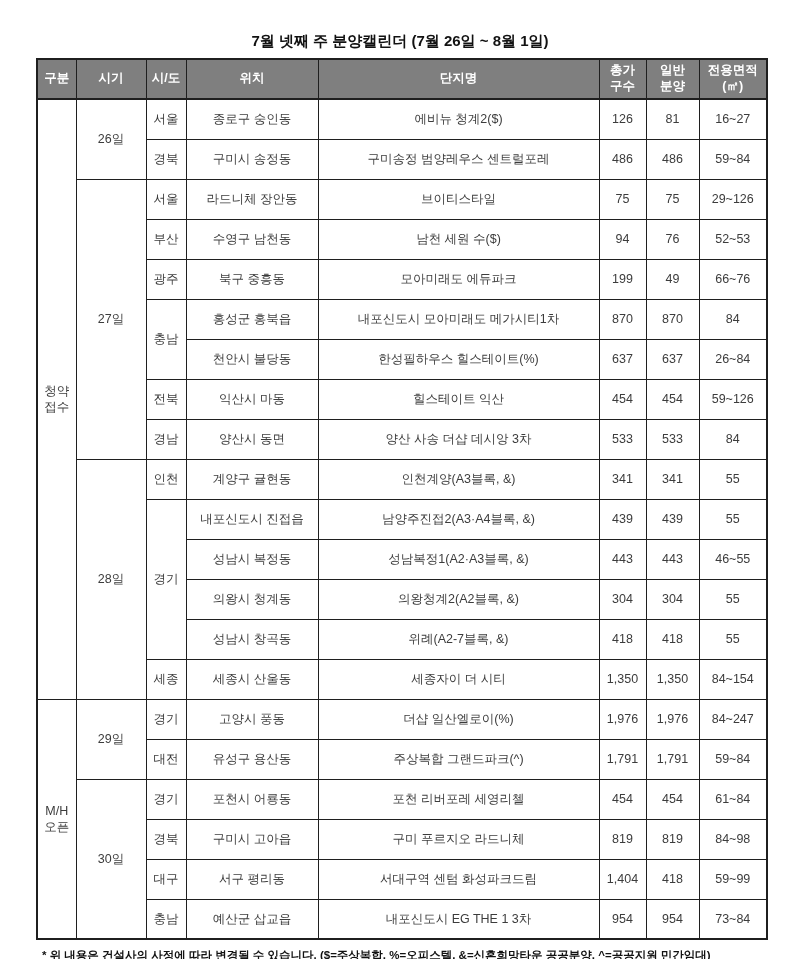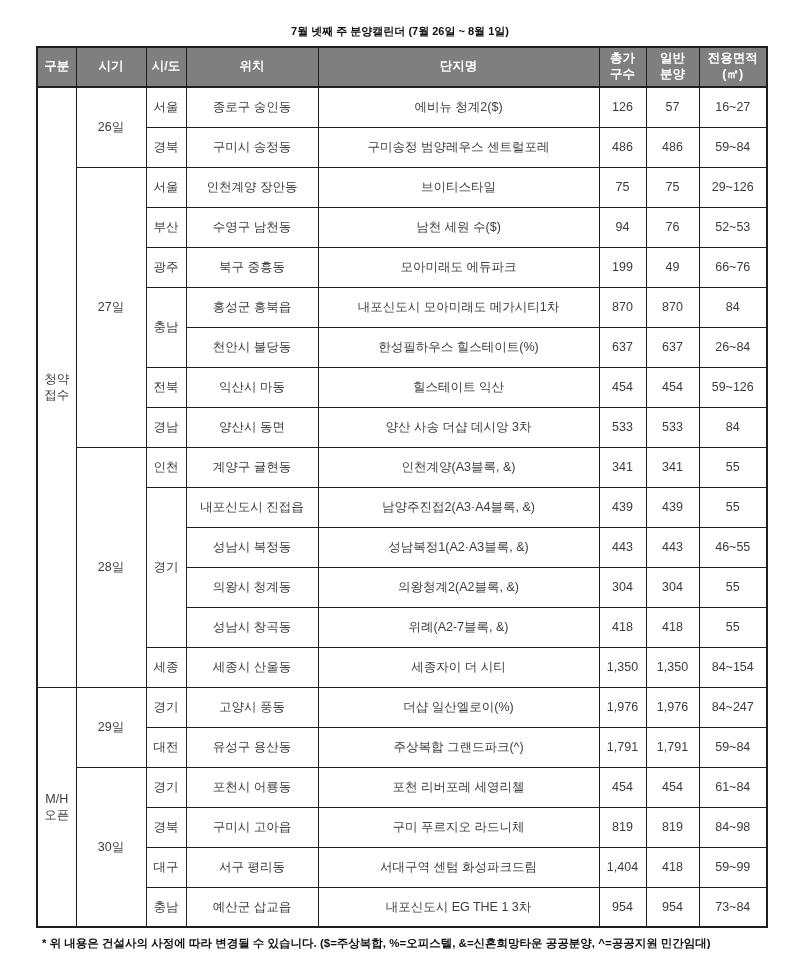--- a/index.html
+++ b/index.html
@@ -9,24 +9,24 @@
     font-family: "Liberation Sans", "DejaVu Sans", sans-serif;
   }
   .page {
     position: relative;
     width: 800px;
     height: 959px;
     background: #ffffff;
     overflow: hidden;
   }
   .title {
-    padding-top: 24px;
+    padding-top: 32px;
     width: 800px;
     text-align: center;
-    font-size: 11px;
+    font-size: 15px;
     font-weight: 700;
     color: #111111;
     letter-spacing: 0px;
   }
   table.calendar {
     border-collapse: collapse;
     table-layout: fixed;
     margin: 7px 0 5px 36px;
     width: 730px;
     border: 2px solid #1f1f1f;
@@ -104,35 +104,35 @@
     </thead>
     <tbody>
         <tr>
           <td rowspan="15">청약
 접수</td>
           <td rowspan="2">26일</td>
           <td rowspan="1">서울</td>
           <td>종로구 숭인동</td>
           <td>에비뉴 청계2($)</td>
           <td>126</td>
-          <td>57</td>
+          <td>81</td>
           <td>16~27</td>
         </tr>
         <tr>
           <td rowspan="1">경북</td>
           <td>구미시 송정동</td>
           <td>구미송정 범양레우스 센트럴포레</td>
           <td>486</td>
           <td>486</td>
           <td>59~84</td>
         </tr>
         <tr>
           <td rowspan="7">27일</td>
           <td rowspan="1">서울</td>
-          <td>인천계양 장안동</td>
+          <td>라드니체 장안동</td>
           <td>브이티스타일</td>
           <td>75</td>
           <td>75</td>
           <td>29~126</td>
         </tr>
         <tr>
           <td rowspan="1">부산</td>
           <td>수영구 남천동</td>
           <td>남천 세원 수($)</td>
           <td>94</td>

